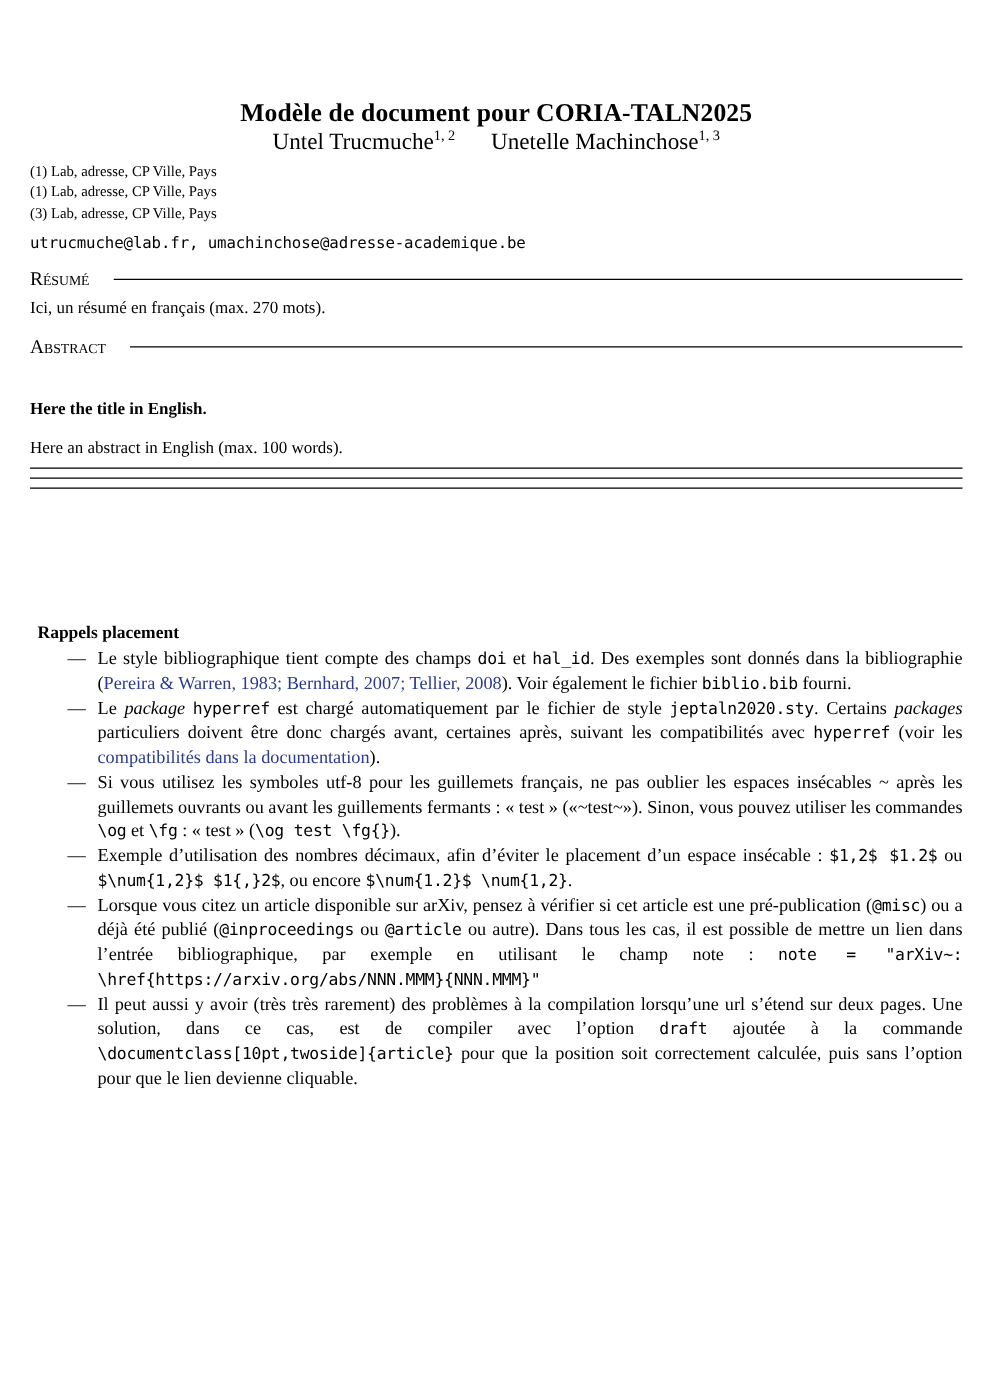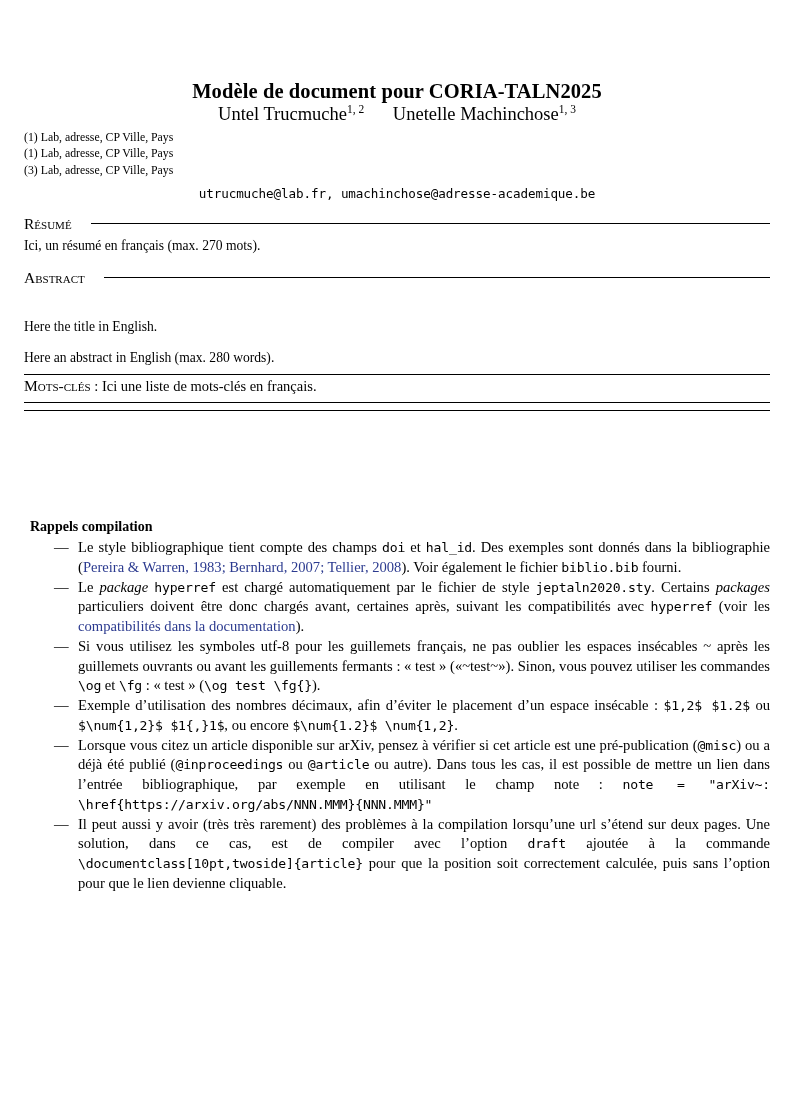--- a/index.html
+++ b/index.html
@@ -47,21 +47,20 @@
     font-size: 0.62em;
     vertical-align: super;
   }
   .affil {
     text-align: left;
     font-size: 11.8px;
     line-height: 1.38;
     margin-top: 4px;
   }
   .emails {
-    text-align: center;
     font-family: "DejaVu Sans Mono", monospace;
     font-size: 12.6px;
     margin-top: 8px;
     letter-spacing: -0.1px;
   }
   .abs-block {
     margin-top: 14px;
   }
   .secrule-row {
     display: flex;
@@ -82,21 +81,21 @@
     height: 1px;
     background: #000;
     width: 100%;
   }
   .abs-text {
     font-size: 13.6px;
     margin: 4px 0 0 0;
     line-height: 1.3;
   }
   .abs-text.bold {
-    font-weight: normal;
+    font-weight: bold;
     margin-top: 31px;
   }
   .kw-line {
     font-size: 14.5px;
     margin-top: 2px;
   }
   .gap-sm { height: 7px; }
   .gap-md { height: 10px; }
   .body-section {
     margin-top: 108px;
@@ -166,40 +165,37 @@
       <p class="abs-text">Ici, un résumé en français (max. 270 mots).</p>
     </div>
 
     <div class="abs-block">
       <div class="secrule-row">
         <span class="smallcaps-head">Abstract</span>
         <span class="rule"></span>
       </div>
       <p class="abs-text bold">Here the title in English.</p>
       <div class="gap-md"></div>
-      <p class="abs-text">Here an abstract in English (max. 280 words).</p>
+      <p class="abs-text">Here an abstract in English (max. 100 words).</p>
       <div class="gap-sm"></div>
       <div class="rule-full"></div>
     </div>
 
-    <div class="kw-line">
-      <span class="smallcaps-head">Mots-clés</span><span> : Ici une liste de mots-clés en français.</span>
-    </div>
     <div class="gap-sm"></div>
     <div class="rule-full"></div>
 
     <div class="gap-sm"></div>
     <div class="rule-full"></div>
 
     <div class="body-section">
-      <div class="body-head">Rappels compilation</div>
+      <div class="body-head">Rappels placement</div>
       <ul class="dashlist" id="rappels-list">
           <li><span class="dash">—</span><span>Le style bibliographique tient compte des champs </span><code>doi</code><span> et </span><code>hal_id</code><span>. Des exemples sont donnés dans la bibliographie (</span><a class="cite" href="#" style="text-decoration: none; color: rgb(43, 58, 143);">Pereira &amp; Warren, 1983</a><span style="color: rgb(43, 58, 143);">; </span><a class="cite" href="#" style="text-decoration: none; color: rgb(43, 58, 143);">Bernhard, 2007</a><span style="color: rgb(43, 58, 143);">; </span><a class="cite" href="#" style="text-decoration: none; color: rgb(43, 58, 143);">Tellier, 2008</a><span>). Voir également le fichier </span><code>biblio.bib</code><span> fourni.</span></li>
           <li><span class="dash">—</span><span>Le </span><em>package</em><span> </span><code>hyperref</code><span> est chargé automatiquement par le fichier de style </span><code>jeptaln2020.sty</code><span>. Certains </span><em>packages</em><span> particuliers doivent être donc chargés avant, certaines après, suivant les compatibilités avec </span><code>hyperref</code><span> (voir les </span><a class="link" href="#" style="text-decoration: none; color: rgb(43, 58, 143);">compatibilités dans la documentation</a><span>).</span></li>
           <li><span class="dash">—</span><span>Si vous utilisez les symboles utf-8 pour les guillemets français, ne pas oublier les espaces insécables ~ après les guillemets ouvrants ou avant les guillements fermants : « test » («~test~»). Sinon, vous pouvez utiliser les commandes </span><code>\og</code><span> et </span><code>\fg</code><span> : « test » (</span><code>\og test \fg{}</code><span>).</span></li>
-          <li><span class="dash">—</span><span>Exemple d’utilisation des nombres décimaux, afin d’éviter le placement d’un espace insécable : </span><code>$1,2$ $1.2$</code><span> ou </span><code>$\num{1,2}$ $1{,}1$</code><span>, ou encore </span><code>$\num{1.2}$ \num{1,2}</code><span>.</span></li>
+          <li><span class="dash">—</span><span>Exemple d’utilisation des nombres décimaux, afin d’éviter le placement d’un espace insécable : </span><code>$1,2$ $1.2$</code><span> ou </span><code>$\num{1,2}$ $1{,}2$</code><span>, ou encore </span><code>$\num{1.2}$ \num{1,2}</code><span>.</span></li>
           <li><span class="dash">—</span><span>Lorsque vous citez un article disponible sur arXiv, pensez à vérifier si cet article est une pré-publication (</span><code>@misc</code><span>) ou a déjà été publié (</span><code>@inproceedings</code><span> ou </span><code>@article</code><span> ou autre). Dans tous les cas, il est possible de mettre un lien dans l’entrée bibliographique, par exemple en utilisant le champ note : </span><code>note = "arXiv~: \href{https://arxiv.org/abs/NNN.MMM}{NNN.MMM}"</code></li>
           <li><span class="dash">—</span><span>Il peut aussi y avoir (très très rarement) des problèmes à la compilation lorsqu’une url s’étend sur deux pages. Une solution, dans ce cas, est de compiler avec l’option </span><code>draft</code><span> ajoutée à la commande </span><code>\documentclass[10pt,twoside]{article}</code><span> pour que la position soit correctement calculée, puis sans l’option pour que le lien devienne cliquable.</span></li>
         </ul>
     </div>
 
   </div>
 </div>
 
 </body></html>

